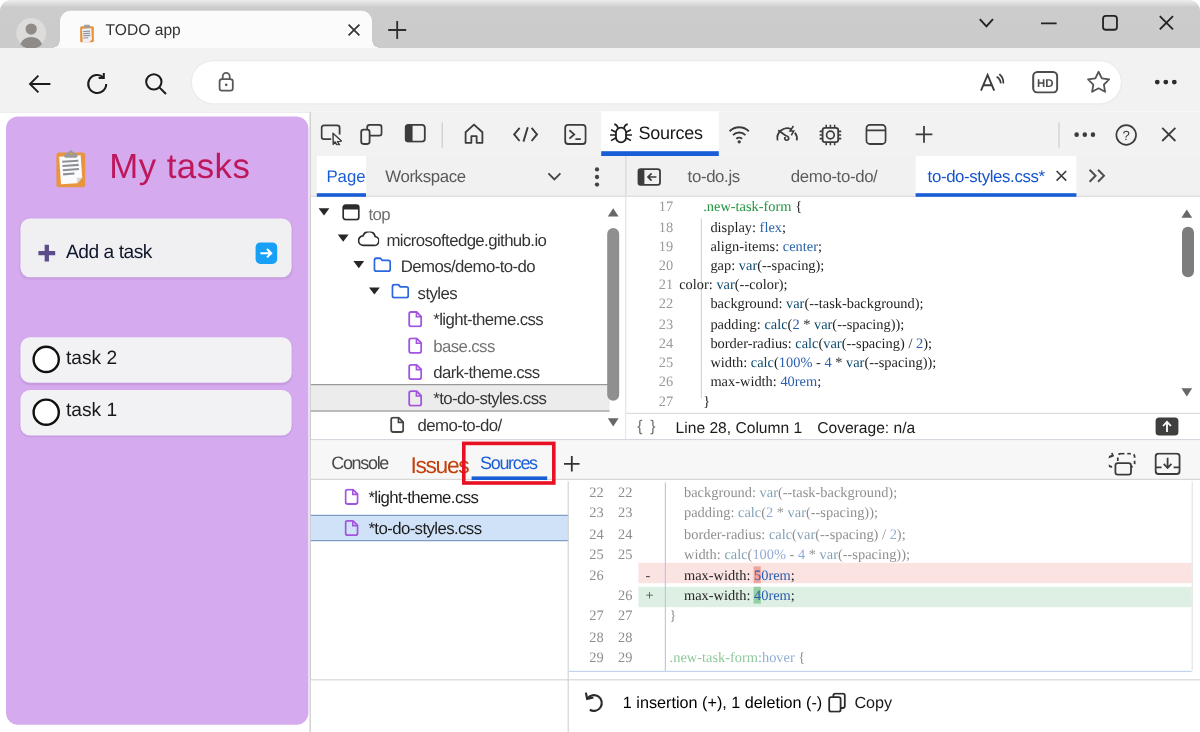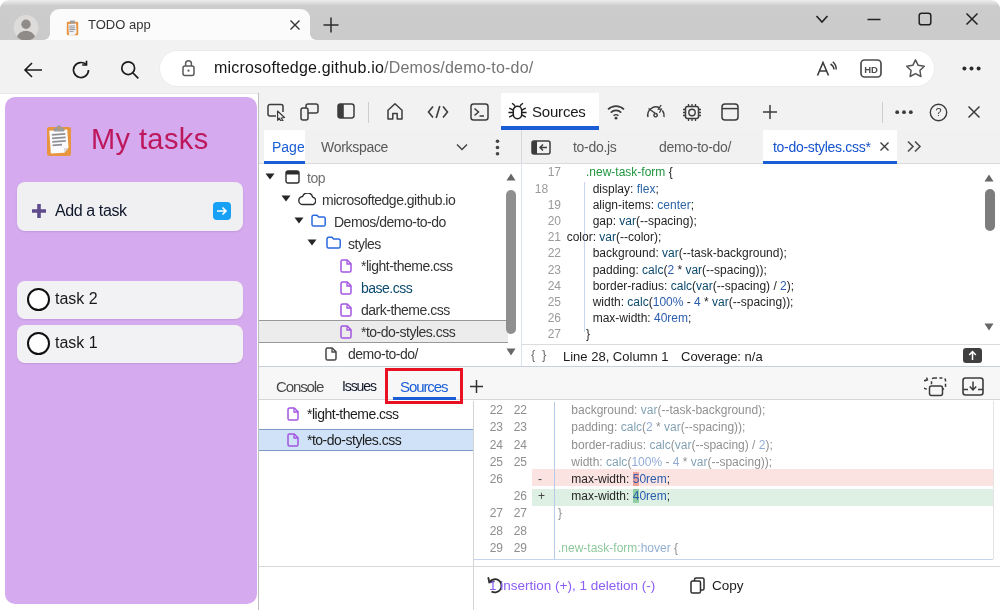--- a/index.html
+++ b/index.html
@@ -1,19 +1,19 @@
 <!DOCTYPE html>
 <html><head>
 <meta charset="utf-8">
 <style>
 *{margin:0;padding:0;box-sizing:border-box}
 html,body{width:1000px;height:610px;overflow:hidden;background:#fff;font-family:"Liberation Sans",sans-serif}
 #win{position:relative;width:1000px;height:610px;background:#fff;overflow:hidden;border-radius:9px 9px 0 0}
 .ab{position:absolute}
-.mono{font-family:Liberation Sans, sans-serif;font-size:12px;white-space:pre}
+.mono{font-family:Liberation Serif, serif;font-size:12px;white-space:pre}
 .sel{color:#22963f}.kw{color:#2b64a8}.num{color:#2b5daf}.fn{color:#0c4a6e}
 .ctx{opacity:.52}
 svg{display:block}
 </style>
 </head>
 <body>
 <div id="win">
 
 <div class="ab" style="left:0;top:0;width:1000px;height:40px;background:linear-gradient(#ededee 0,#cccccd 6px,#cbcbcc 100%)"></div>
 <svg class="ab" style="left:13px;top:15px" width="26" height="25" viewBox="0 0 26 25">
@@ -66,21 +66,20 @@
 <svg class="ab" style="left:120px;top:60px" width="20" height="20" viewBox="0 0 20 20">
       <circle cx="8.2" cy="8.2" r="6.4" stroke="#1c1c1c" stroke-width="1.7" fill="none"></circle>
       <path d="M13 13 L18.3 18.3" stroke="#1c1c1c" stroke-width="1.7"></path>
     </svg>
 <div class="ab" style="left:159px;top:50px;width:776px;height:37px;background:#fff;border:1px solid #ebebeb;border-radius:19px"></div>
 <svg class="ab" style="left:181px;top:59px" width="15" height="18" viewBox="0 0 15 18">
       <rect x="2" y="7" width="11" height="9.5" rx="2" stroke="#595959" stroke-width="1.5" fill="none"></rect>
       <path d="M4.6 7 V4.6 a2.9 2.9 0 0 1 5.8 0 V7" stroke="#595959" stroke-width="1.5" fill="none"></path>
       <circle cx="7.5" cy="11.7" r="1.1" fill="#595959"></circle>
     </svg>
-<div class="ab" style="left:214px;top:59px;font-size:16px;letter-spacing:.2px;color:#161616">microsoftedge.github.io<span style="color:#747474">/Demos/demo-to-do/</span></div>
 <svg class="ab" style="left:816px;top:59px" width="21" height="19" viewBox="0 0 21 19">
       <path d="M1.5 16.5 L7 3.5 L12.5 16.5 M3.5 12 H10.5" stroke="#3c3c3c" stroke-width="1.6" fill="none"></path>
       <path d="M14.5 5 a7 7 0 0 1 3.5 5.5 M16.8 2.8 a10 10 0 0 1 3.4 7.7" stroke="#3c3c3c" stroke-width="1.5" fill="none"></path>
     </svg>
 <svg class="ab" style="left:860px;top:59px" width="22" height="19" viewBox="0 0 22 19">
       <rect x="1" y="1" width="20" height="17" rx="3.5" stroke="#4c4c4c" stroke-width="1.7" fill="none"></rect>
       <text x="11" y="13.6" font-family="Liberation Sans" font-size="9.5" font-weight="bold" fill="#4c4c4c" text-anchor="middle">HD</text>
     </svg>
 <svg class="ab" style="left:905px;top:58px" width="21" height="20" viewBox="0 0 21 20">
       <path d="M10.5 1.8 L13.2 7.3 L19.3 8.2 L14.9 12.5 L15.9 18.5 L10.5 15.6 L5.1 18.5 L6.1 12.5 L1.7 8.2 L7.8 7.3 Z" stroke="#545454" stroke-width="1.5" fill="none" stroke-linejoin="round"></path>
@@ -262,21 +261,21 @@
 <div class="ab" style="left:348px;top:236px;font-size:14px;letter-spacing:-.5px;color:#343434">styles</div>
 <svg class="ab" style="left:340px;top:259px" width="12" height="14" viewBox="0 0 12 14">
       <path d="M1 2.6 a1.6 1.6 0 0 1 1.6 -1.6 H7.2 L11 4.8 V11.4 a1.6 1.6 0 0 1 -1.6 1.6 H2.6 A1.6 1.6 0 0 1 1 11.4 Z" stroke="#a254e0" stroke-width="1.5" fill="none" stroke-linejoin="round"></path>
       <path d="M7 1.4 V5 H11" stroke="#a254e0" stroke-width="1.3" fill="none"></path>
     </svg>
 <div class="ab" style="left:361px;top:258px;font-size:14px;letter-spacing:-.5px;color:#343434">*light-theme.css</div>
 <svg class="ab" style="left:340px;top:281px" width="12" height="14" viewBox="0 0 12 14">
       <path d="M1 2.6 a1.6 1.6 0 0 1 1.6 -1.6 H7.2 L11 4.8 V11.4 a1.6 1.6 0 0 1 -1.6 1.6 H2.6 A1.6 1.6 0 0 1 1 11.4 Z" stroke="#a254e0" stroke-width="1.5" fill="none" stroke-linejoin="round"></path>
       <path d="M7 1.4 V5 H11" stroke="#a254e0" stroke-width="1.3" fill="none"></path>
     </svg>
-<div class="ab" style="left:361px;top:280px;font-size:14px;letter-spacing:-.5px;color:#0c4a6e">base.css</div>
+<div class="ab" style="left:361px;top:280px;font-size:14px;letter-spacing:-.5px;color:#737373">base.css</div>
 <svg class="ab" style="left:340px;top:303px" width="12" height="14" viewBox="0 0 12 14">
       <path d="M1 2.6 a1.6 1.6 0 0 1 1.6 -1.6 H7.2 L11 4.8 V11.4 a1.6 1.6 0 0 1 -1.6 1.6 H2.6 A1.6 1.6 0 0 1 1 11.4 Z" stroke="#a254e0" stroke-width="1.5" fill="none" stroke-linejoin="round"></path>
       <path d="M7 1.4 V5 H11" stroke="#a254e0" stroke-width="1.3" fill="none"></path>
     </svg>
 <div class="ab" style="left:361px;top:302px;font-size:14px;letter-spacing:-.5px;color:#343434">dark-theme.css</div>
 <svg class="ab" style="left:340px;top:325px" width="12" height="14" viewBox="0 0 12 14">
       <path d="M1 2.6 a1.6 1.6 0 0 1 1.6 -1.6 H7.2 L11 4.8 V11.4 a1.6 1.6 0 0 1 -1.6 1.6 H2.6 A1.6 1.6 0 0 1 1 11.4 Z" stroke="#a254e0" stroke-width="1.5" fill="none" stroke-linejoin="round"></path>
       <path d="M7 1.4 V5 H11" stroke="#a254e0" stroke-width="1.3" fill="none"></path>
     </svg>
 <div class="ab" style="left:361px;top:324px;font-size:14px;letter-spacing:-.5px;color:#343434">*to-do-styles.css</div>
@@ -311,21 +310,21 @@
 <div class="ab" style="left:531px;top:347px;font-size:13px;color:#6e6e6e;letter-spacing:2px">{ }</div>
 <div class="ab" style="left:563px;top:349px;font-size:13px;color:#1b1b1b">Line 28, Column 1</div>
 <div class="ab" style="left:681px;top:349px;font-size:13px;color:#1b1b1b">Coverage: n/a</div>
 <div class="ab" style="left:963px;top:348px;width:19px;height:15px;background:#3f3f3f;border-radius:3px"></div>
 <svg class="ab" style="left:968px;top:350px" width="9" height="11" viewBox="0 0 9 11">
       <path d="M4.5 10 V2 M1.2 5 L4.5 1.5 L7.8 5" stroke="#fff" stroke-width="1.5" fill="none"></path>
     </svg>
 
 <div class="ab mono" style="left:522px;top:165.4px;width:39px;text-align:right;color:#9a9a9a">17</div>
 <div class="ab mono" style="left:586px;top:165.4px;color:#1f1f1f"><span class="sel">.new-task-form</span> {</div>
-<div class="ab mono" style="left:522px;top:181.6px;width:39px;text-align:center;color:#9a9a9a">18</div>
+<div class="ab mono" style="left:522px;top:181.6px;width:39px;text-align:right;color:#9a9a9a">18</div>
 <div class="ab mono" style="left:586px;top:181.6px;color:#1f1f1f">  display: <span class="kw">flex</span>;</div>
 <div class="ab mono" style="left:522px;top:197.8px;width:39px;text-align:right;color:#9a9a9a">19</div>
 <div class="ab mono" style="left:586px;top:197.8px;color:#1f1f1f">  align-items: <span class="kw">center</span>;</div>
 <div class="ab mono" style="left:522px;top:214.0px;width:39px;text-align:right;color:#9a9a9a">20</div>
 <div class="ab mono" style="left:586px;top:214.0px;color:#1f1f1f">  gap: <span class="fn">var</span>(--spacing);</div>
 <div class="ab mono" style="left:522px;top:230.2px;width:39px;text-align:right;color:#9a9a9a">21</div>
 <div class="ab mono" style="left:560px;top:230.2px;color:#1f1f1f">  color: <span class="fn">var</span>(--color);</div>
 <div class="ab mono" style="left:522px;top:246.4px;width:39px;text-align:right;color:#9a9a9a">22</div>
 <div class="ab mono" style="left:586px;top:246.4px;color:#1f1f1f">  background: <span class="fn">var</span>(--task-background);</div>
 <div class="ab mono" style="left:522px;top:262.6px;width:39px;text-align:right;color:#9a9a9a">23</div>
@@ -335,21 +334,21 @@
 <div class="ab mono" style="left:522px;top:295.0px;width:39px;text-align:right;color:#9a9a9a">25</div>
 <div class="ab mono" style="left:586px;top:295.0px;color:#1f1f1f">  width: <span class="fn">calc</span>(<span class="num">100%</span> - <span class="num">4</span> * <span class="fn">var</span>(--spacing));</div>
 <div class="ab mono" style="left:522px;top:311.2px;width:39px;text-align:right;color:#9a9a9a">26</div>
 <div class="ab mono" style="left:586px;top:311.2px;color:#1f1f1f">  max-width: <span class="num">40rem</span>;</div>
 <div class="ab mono" style="left:522px;top:327.4px;width:39px;text-align:right;color:#9a9a9a">27</div>
 <div class="ab mono" style="left:586px;top:327.4px;color:#1f1f1f">}</div>
 
 <div class="ab" style="left:259px;top:366px;width:741px;height:1px;background:#c9cfd8"></div>
 <div class="ab" style="left:259px;top:367px;width:741px;height:33px;background:#f7f7f7;border-bottom:1px solid #d7d7d7"></div>
 <div class="ab" style="left:276px;top:378px;font-size:15px;letter-spacing:-1.1px;color:#494949">Console</div>
-<div class="ab" style="left:342px;top:378px;font-size:14px;letter-spacing:-1.1px;color:#0f172a">Issues</div>
+<div class="ab" style="left:342px;top:378px;font-size:19px;letter-spacing:-1.1px;color:#c2410c">Issues</div>
 <div class="ab" style="left:400px;top:378px;font-size:15px;letter-spacing:-1.1px;color:#1a5ed6">Sources</div>
 <div class="ab" style="left:393px;top:397px;width:63px;height:3px;background:#1a5ed6"></div>
 <div class="ab" style="left:385px;top:368px;width:78px;height:36px;border:3px solid #e81123"></div>
 <svg class="ab" style="left:469px;top:379px" width="15" height="15" viewBox="0 0 15 15">
       <path d="M7.5 1 V14 M1 7.5 H14" stroke="#333" stroke-width="1.5"></path>
     </svg>
 <svg class="ab" style="left:924px;top:377px" width="23" height="20" viewBox="0 0 23 20">
       <rect x="7.5" y="1" width="14" height="11" rx="2.5" stroke="#3c3c3c" stroke-width="1.5" fill="none" stroke-dasharray="3 2.4"></rect>
       <rect x="5.5" y="9" width="13" height="9.5" rx="2" stroke="#3c3c3c" stroke-width="1.5" fill="#f7f7f7"></rect>
       <path d="M2.8 3 a4.5 4.5 0 0 0 0 9" stroke="#3c3c3c" stroke-width="1.5" fill="none"></path>
@@ -402,19 +401,19 @@
 <div class="ab mono ctx" style="left:558px;top:540.8px;color:#262626"><span class="sel">.new-task-form</span><span class="kw">:hover</span> {</div>
 <div class="ab" style="left:554px;top:402px;width:1px;height:157px;background:#b9c9e8"></div>
 <div class="ab" style="left:474px;top:559px;width:519px;height:1px;background:#c4d4ee"></div>
 <div class="ab" style="left:993px;top:401px;width:1px;height:158px;background:#e4e4e4"></div>
 <div class="ab" style="left:259px;top:566px;width:741px;height:44px;background:#fff;border-top:1px solid #d8d8d8"></div>
     <div class="ab" style="left:473px;top:401px;width:1px;height:209px;background:#d4d4d4"></div>
 <svg class="ab" style="left:487px;top:576px" width="18" height="18" viewBox="0 0 18 18">
       <path d="M2.5 6 a6.6 6.6 0 1 1 2 9.5" stroke="#2c2c2c" stroke-width="1.8" fill="none"></path>
       <path d="M1.2 1.2 L2.3 6.4 L7.5 5.2" stroke="#2c2c2c" stroke-width="1.8" fill="none"></path>
     </svg>
-<div class="ab" style="left:489px;top:578px;font-size:13.5px;color:#8b5cf6">1 insertion (+), 1 deletion (-)</div>
+<div class="ab" style="left:519px;top:578px;font-size:13.5px;color:#000000">1 insertion (+), 1 deletion (-)</div>
 <svg class="ab" style="left:690px;top:577px" width="15" height="17" viewBox="0 0 15 17">
       <rect x="1" y="4" width="9.5" height="12" rx="1.6" stroke="#2c2c2c" stroke-width="1.5" fill="none"></rect>
       <path d="M4.5 4 V2.6 a1.6 1.6 0 0 1 1.6 -1.6 H12.4 a1.6 1.6 0 0 1 1.6 1.6 V11.4 a1.6 1.6 0 0 1 -1.6 1.6 H10.5" stroke="#2c2c2c" stroke-width="1.5" fill="none"></path>
     </svg>
 <div class="ab" style="left:712px;top:578px;font-size:13.5px;color:#1b1b1b">Copy</div>
 </div>
 
 </body></html>

